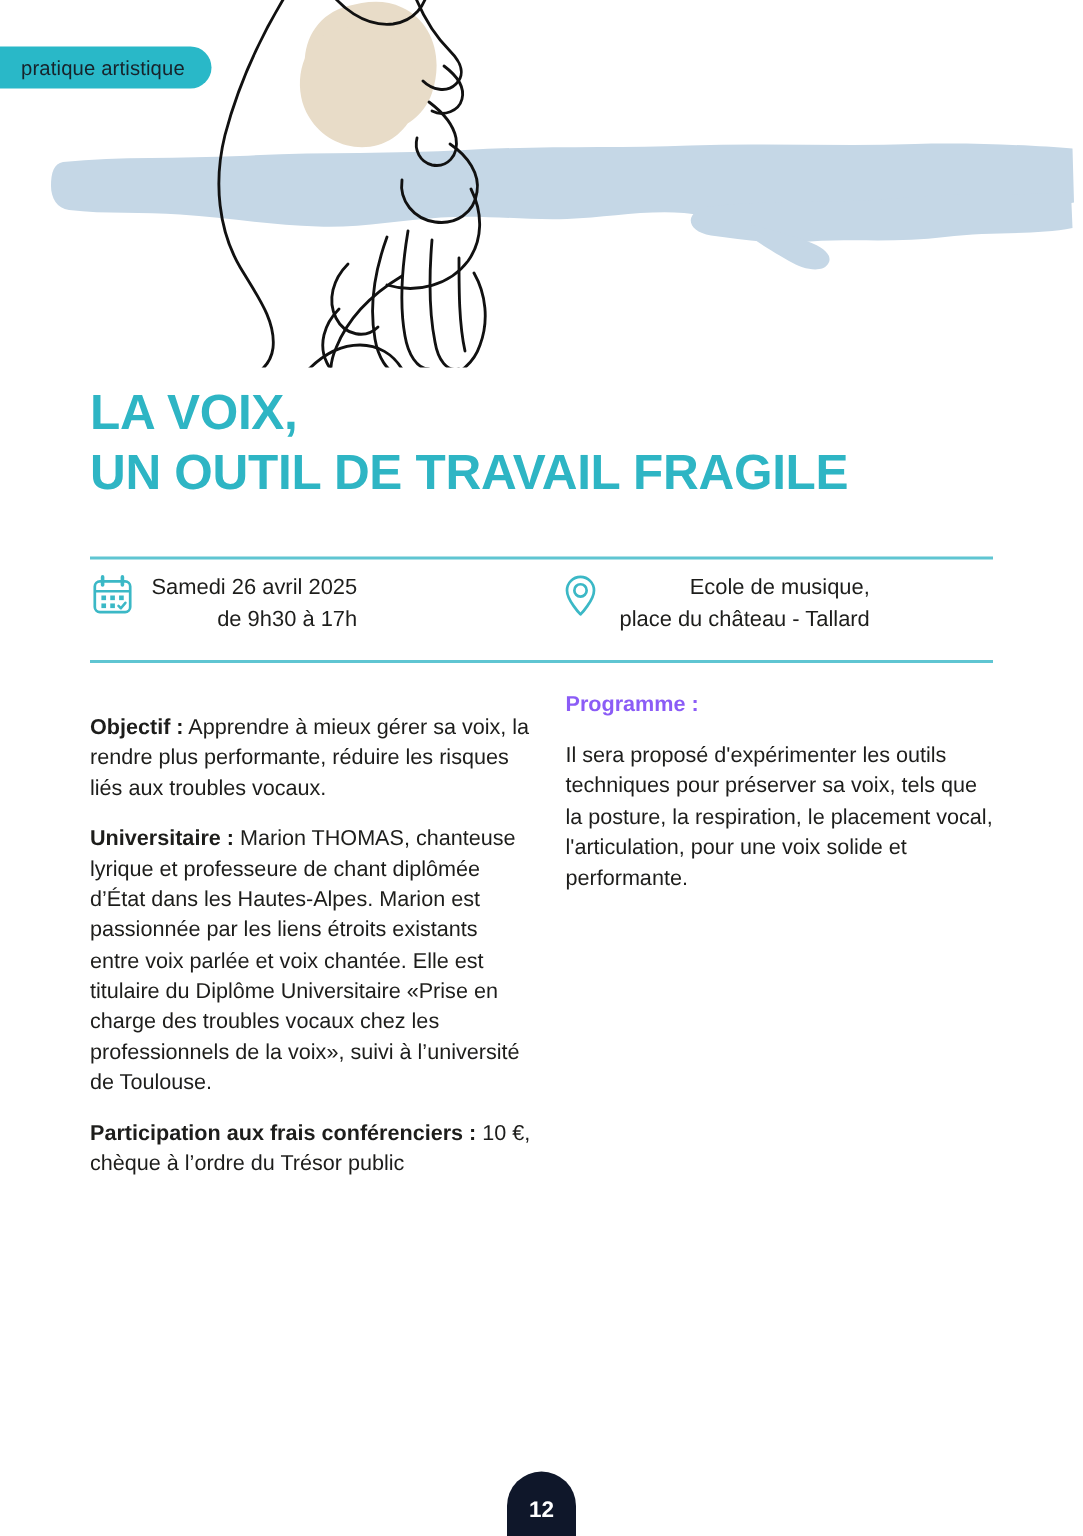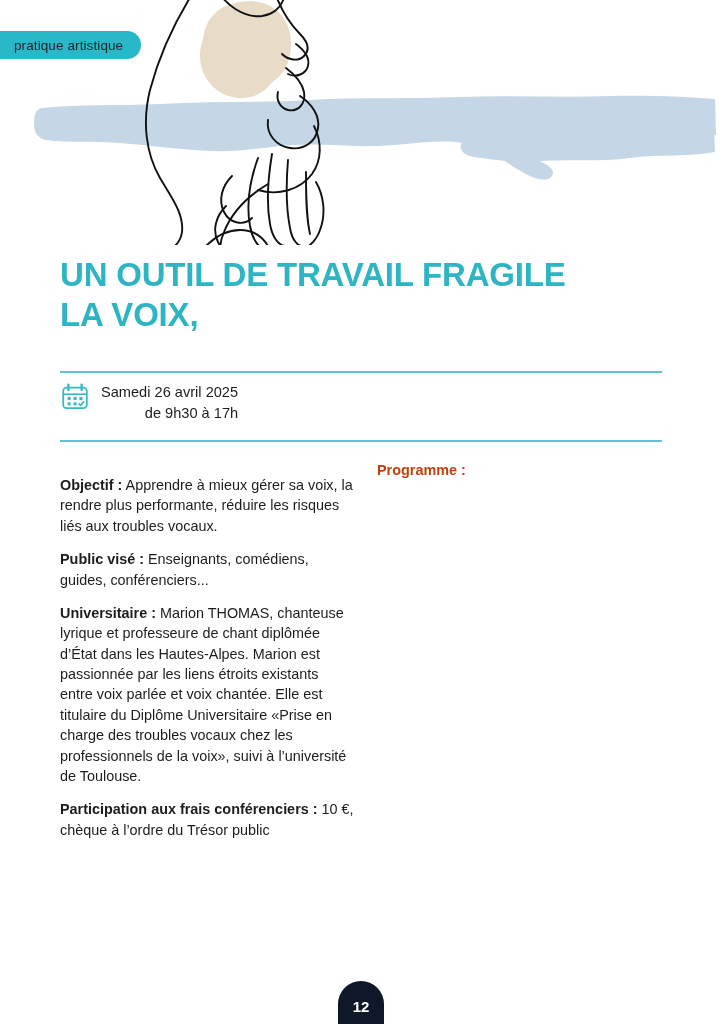--- a/index.html
+++ b/index.html
@@ -117,21 +117,21 @@
     color: #1d1d1b;
     margin-bottom: 13px;
     text-align: left;
   }
   .para:last-child { margin-bottom: 0; }
   .para b { font-weight: bold; }
 
   .prog-head {
     font-size: 14.4px;
     font-weight: bold;
-    color: #c2410c;
+    color: #8b5cf6;
     margin-bottom: 16px;
   }
 
   
   .page-tab {
     position: absolute;
     left: 50%;
     transform: translateX(-50%);
     top: 981px;
     width: 46px;
@@ -206,22 +206,22 @@
         <path d="M316 182 C324 196 326 214 320 230 C316 242 306 250 296 252"></path>
       </g>
     </svg>
   </div>
 
   <div class="badge">
     <span class="badge-label">pratique artistique</span>
   </div>
 
   <h1 class="title">
+    <span class="title-line">LA VOIX,</span>
     <span class="title-line">UN OUTIL DE TRAVAIL FRAGILE</span>
-    <span class="title-line">LA VOIX,</span>
   </h1>
 
   <div class="rule rule-top"></div>
   <div class="rule rule-bottom"></div>
 
   <div class="info-band">
 
     <div class="info-item date">
       <span class="info-icon">
         <svg width="30" height="30" viewBox="0 0 30 30" fill="none" stroke="#3bb8c6" stroke-width="1.8">
@@ -236,38 +236,53 @@
           <rect x="13.5" y="20.3" width="3.1" height="3.1" fill="#3bb8c6" stroke="none"></rect>
           <path d="M19.0 21.9 L20.6 23.5 L23.6 19.9" stroke-linecap="round" stroke-linejoin="round" stroke-width="1.7"></path>
         </svg>
       </span>
       <span class="info-text">
         <span>Samedi 26 avril 2025</span>
         <span>de 9h30 à 17h</span>
       </span>
     </div>
 
+    <div class="info-item place">
+      <span class="info-icon">
+        <svg width="30" height="30" viewBox="0 0 30 30" fill="none" stroke="#3bb8c6" stroke-width="1.8">
+          <path d="M15 2.6 C10.0 2.6 6.0 6.6 6.0 11.6
+                   C6.0 18.2 15 27.6 15 27.6
+                   C15 27.6 24 18.2 24 11.6
+                   C24 6.6 20.0 2.6 15 2.6 Z" stroke-linejoin="round"></path>
+          <circle cx="15" cy="11.6" r="4.1"></circle>
+        </svg>
+      </span>
+      <span class="info-text">
+        <span>Ecole de musique,</span>
+        <span>place du château - Tallard</span>
+      </span>
+    </div>
   </div>
 
   <div class="cols">
 
     <div class="col-left">
 
       <p class="para"><b>Objectif :</b><span> Apprendre à mieux gérer sa voix, la rendre plus performante, réduire les risques liés aux troubles vocaux.</span></p>
 
-      <p class="para"><b>Public visé :</b><span> Enseignants, comédiens, guides, conférenciers...</span></p>
 
       <p class="para"><b>Universitaire :</b><span> Marion THOMAS, chanteuse lyrique et professeure de chant diplômée d’État dans les Hautes-Alpes. Marion est passionnée par les liens étroits existants entre voix parlée et voix chantée. Elle est titulaire du Diplôme Universitaire «Prise en charge des troubles vocaux chez les professionnels de la voix», suivi à l’université de Toulouse.</span></p>
 
       <p class="para"><b>Participation aux frais conférenciers :</b><span> 10 €, chèque à l’ordre du Trésor public</span></p>
 
     </div>
 
     <div class="col-right">
       <div class="prog-head">Programme :</div>
+      <p class="para">Il sera proposé d'expérimenter les outils techniques pour préserver sa voix, tels que la posture, la respiration, le placement vocal, l'articulation, pour une voix solide et performante.</p>
     </div>
   </div>
 
   <div class="page-tab">
     <span class="page-num">12</span>
   </div>
 
 </div>
 
 </body></html>

